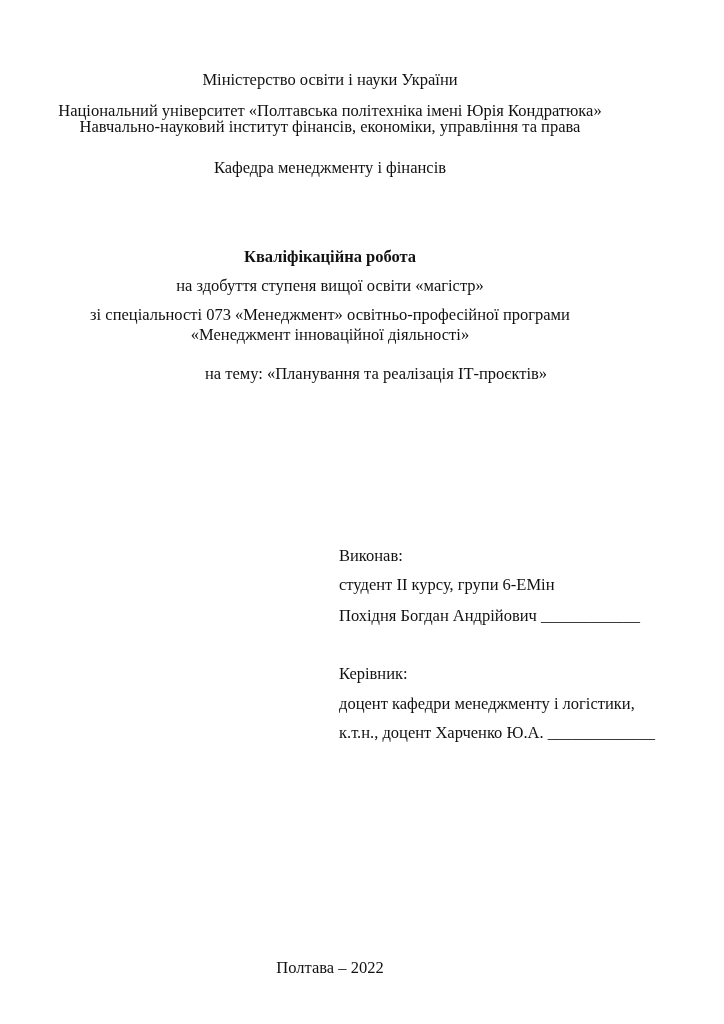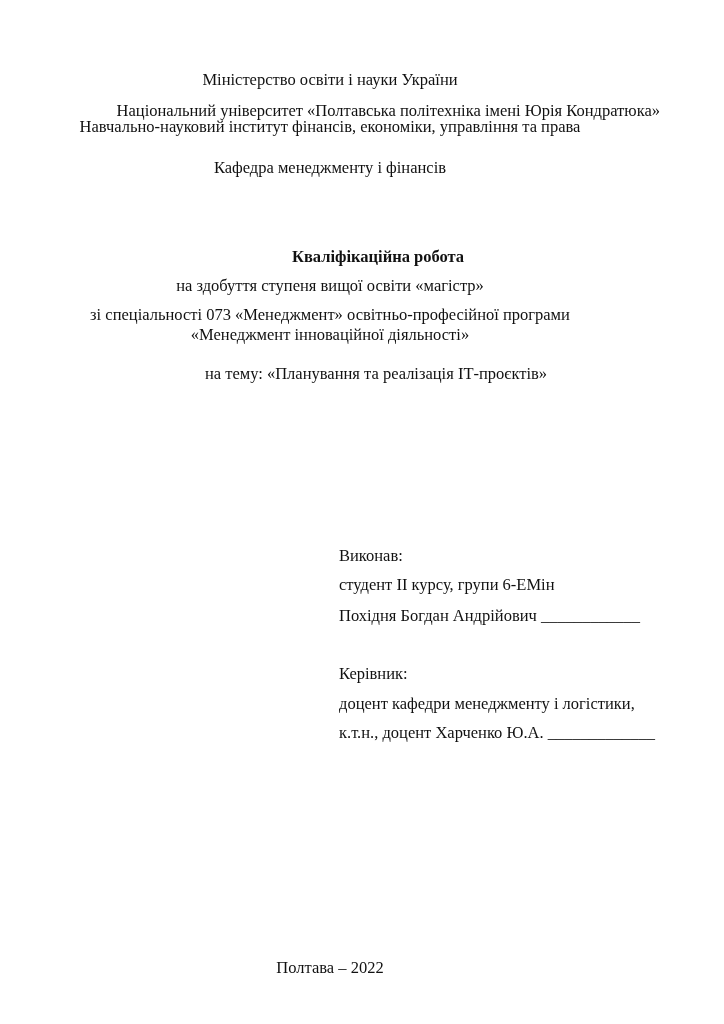--- a/index.html
+++ b/index.html
@@ -30,25 +30,25 @@
       left: 339px;
       white-space: nowrap;
       line-height: 20px;
     }
   </style>
 </head>
 <body>
 
 <div>
   <div class="line" style="top:70px;">Міністерство освіти і науки України</div>
-  <div class="line" style="top:101px;text-align:right;">Національний університет «Полтавська політехніка імені Юрія Кондратюка»</div>
+  <div class="line" style="top:101px;">Національний університет «Полтавська політехніка імені Юрія Кондратюка»</div>
   <div class="line" style="top:117px;">Навчально-науковий інститут фінансів, економіки, управління та права</div>
   <div class="line" style="top:158px;">Кафедра менеджменту і фінансів</div>
 
-  <div class="line bold" style="top:247px;margin-left:48px;">Кваліфікаційна робота</div>
+  <div class="line bold" style="top:247px;">Кваліфікаційна робота</div>
   <div class="line" style="top:276px;">на здобуття ступеня вищої освіти «магістр»</div>
   <div class="line" style="top:305px;">зі спеціальності 073 «Менеджмент» освітньо-професійної програми</div>
   <div class="line" style="top:325px;">«Менеджмент інноваційної діяльності»</div>
   <div class="line" style="top:364px;padding-left:46px;">на тему: «Планування та реалізація ІТ-проєктів»</div>
 
   <div class="sig-line" style="top:546px;">Виконав:</div>
   <div class="sig-line" style="top:575px;text-align:center;">студент ІІ курсу, групи 6-ЕМін</div>
   <div class="sig-line" style="top:606px;">Похідня Богдан Андрійович ____________</div>
 
   <div class="sig-line" style="top:664px;">Керівник:</div>

